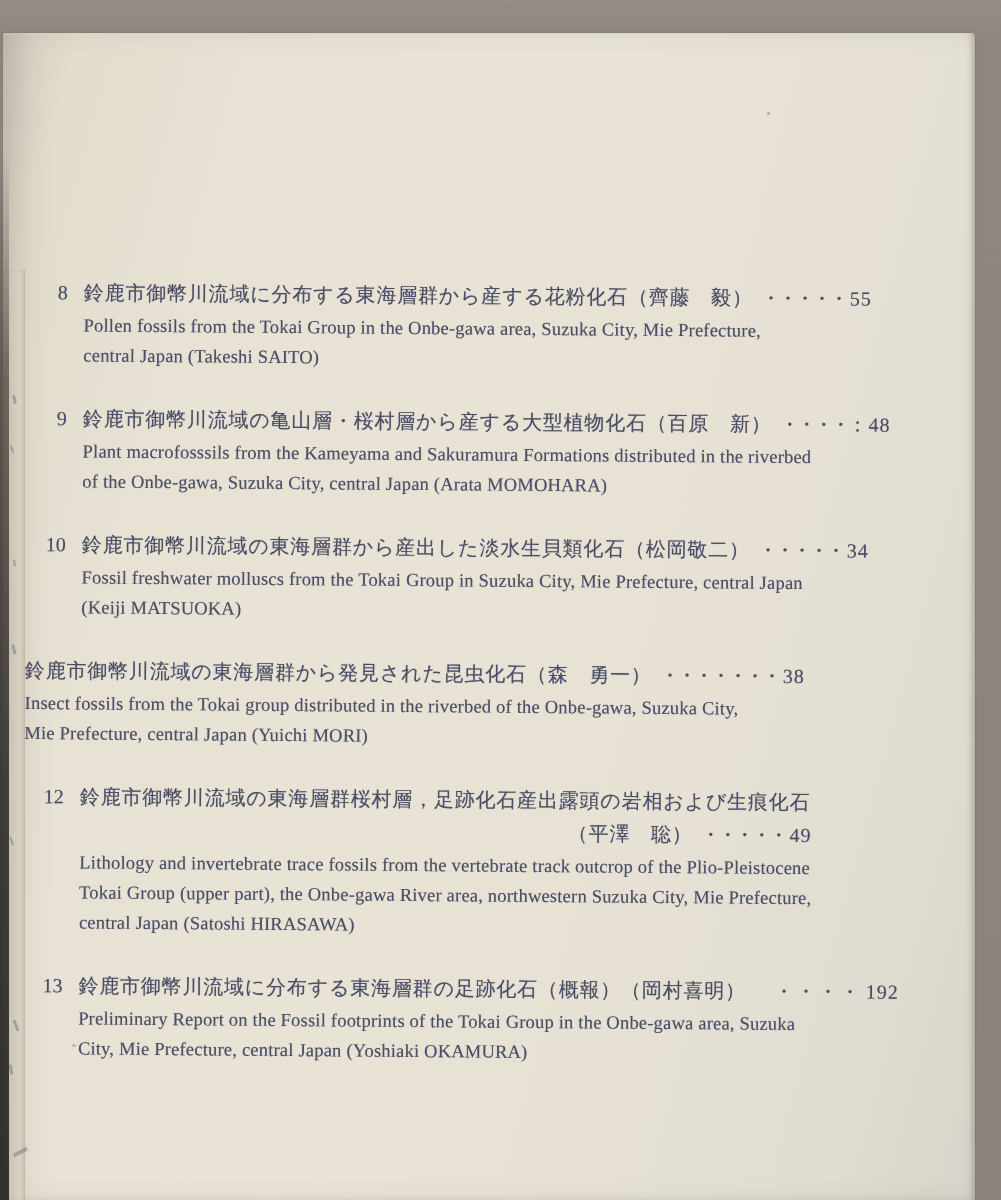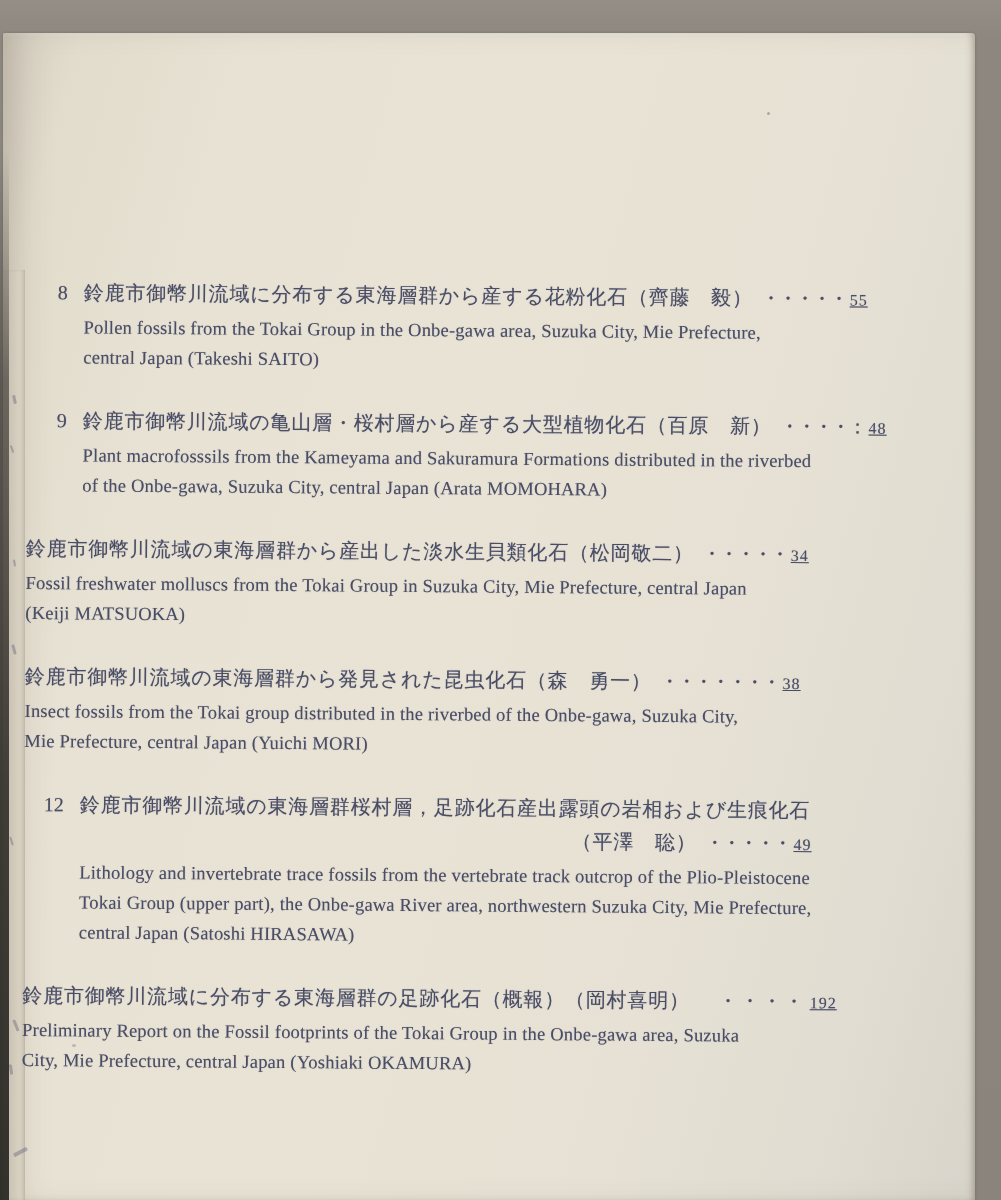--- a/index.html
+++ b/index.html
@@ -41,21 +41,21 @@
     text-shadow: 0 0 1px rgba(74,77,102,0.45);
   }
   .entry { display:flex; margin-bottom:33px; }
   .num  { width:40px; padding-right:16px; text-align:right; font-size:20px; line-height:30px; flex:none; }
   .ebody { flex:1; min-width:0; }
   .ja   { font-size:20px; line-height:30px; letter-spacing:0.8px; margin-bottom:3px; white-space:nowrap; }
   .ja-line2 { text-align:right; padding-right:4px; white-space:nowrap; }
   .en   { font-size:18.5px; line-height:30px; letter-spacing:0.2px; max-width:733px; }
   .leader { letter-spacing:-3px; margin:0 4px 0 8px; }
   .leader-gap { margin-left:28px; letter-spacing:2px; }
-  .pageno { font-size:16px; letter-spacing:1px;text-decoration:underline; }
+  .pageno { font-size:20px; letter-spacing:1px; }
 </style>
 </head>
 <body>
 
 <div class="photo">
 
   <div class="paper"></div>
   <div class="facing-edge"></div>
   <div class="spine-shadow"></div>
 
@@ -84,20 +84,21 @@
 
     <div class="entry">
       <div class="num">9</div>
       <div class="ebody">
         <div class="ja"><span>鈴鹿市御幣川流域の亀山層・桜村層から産する大型植物化石（百原　新）</span><span class="leader">・・・・：</span><span class="pageno">48</span></div>
         <div class="en">Plant macrofosssils from the Kameyama and Sakuramura Formations distributed in the riverbed of the Onbe-gawa, Suzuka City, central Japan (Arata MOMOHARA)</div>
       </div>
     </div>
 
     <div class="entry">
+      <div class="num">10</div>
       <div class="ebody">
         <div class="ja"><span>鈴鹿市御幣川流域の東海層群から産出した淡水生貝類化石（松岡敬二）</span><span class="leader">・・・・・</span><span class="pageno">34</span></div>
         <div class="en">Fossil freshwater molluscs from the Tokai Group in Suzuka City, Mie Prefecture, central Japan (Keiji MATSUOKA)</div>
       </div>
     </div>
 
     <div class="entry">
       <div class="ebody">
         <div class="ja"><span>鈴鹿市御幣川流域の東海層群から発見された昆虫化石（森　勇一）</span><span class="leader">・・・・・・・</span><span class="pageno">38</span></div>
         <div class="en">Insect fossils from the Tokai group distributed in the riverbed of the Onbe-gawa, Suzuka City, Mie Prefecture, central Japan (Yuichi MORI)</div>
@@ -107,20 +108,21 @@
     <div class="entry">
       <div class="num">12</div>
       <div class="ebody">
         <div class="ja">鈴鹿市御幣川流域の東海層群桜村層，足跡化石産出露頭の岩相および生痕化石</div>
         <div class="ja ja-line2"><span>（平澤　聡）</span><span class="leader">・・・・・</span><span class="pageno">49</span></div>
         <div class="en">Lithology and invertebrate trace fossils from the vertebrate track outcrop of the Plio-Pleistocene Tokai Group (upper part), the Onbe-gawa River area, northwestern Suzuka City, Mie Prefecture, central Japan (Satoshi HIRASAWA)</div>
       </div>
     </div>
 
     <div class="entry">
+      <div class="num">13</div>
       <div class="ebody">
         <div class="ja"><span>鈴鹿市御幣川流域に分布する東海層群の足跡化石（概報）（岡村喜明）</span><span class="leader leader-gap">・・・・</span><span class="pageno">192</span></div>
         <div class="en">Preliminary Report on the Fossil footprints of the Tokai Group in the Onbe-gawa area, Suzuka City, Mie Prefecture, central Japan (Yoshiaki OKAMURA)</div>
       </div>
     </div>
 
   </div>
 </div>
 
 </body></html>

